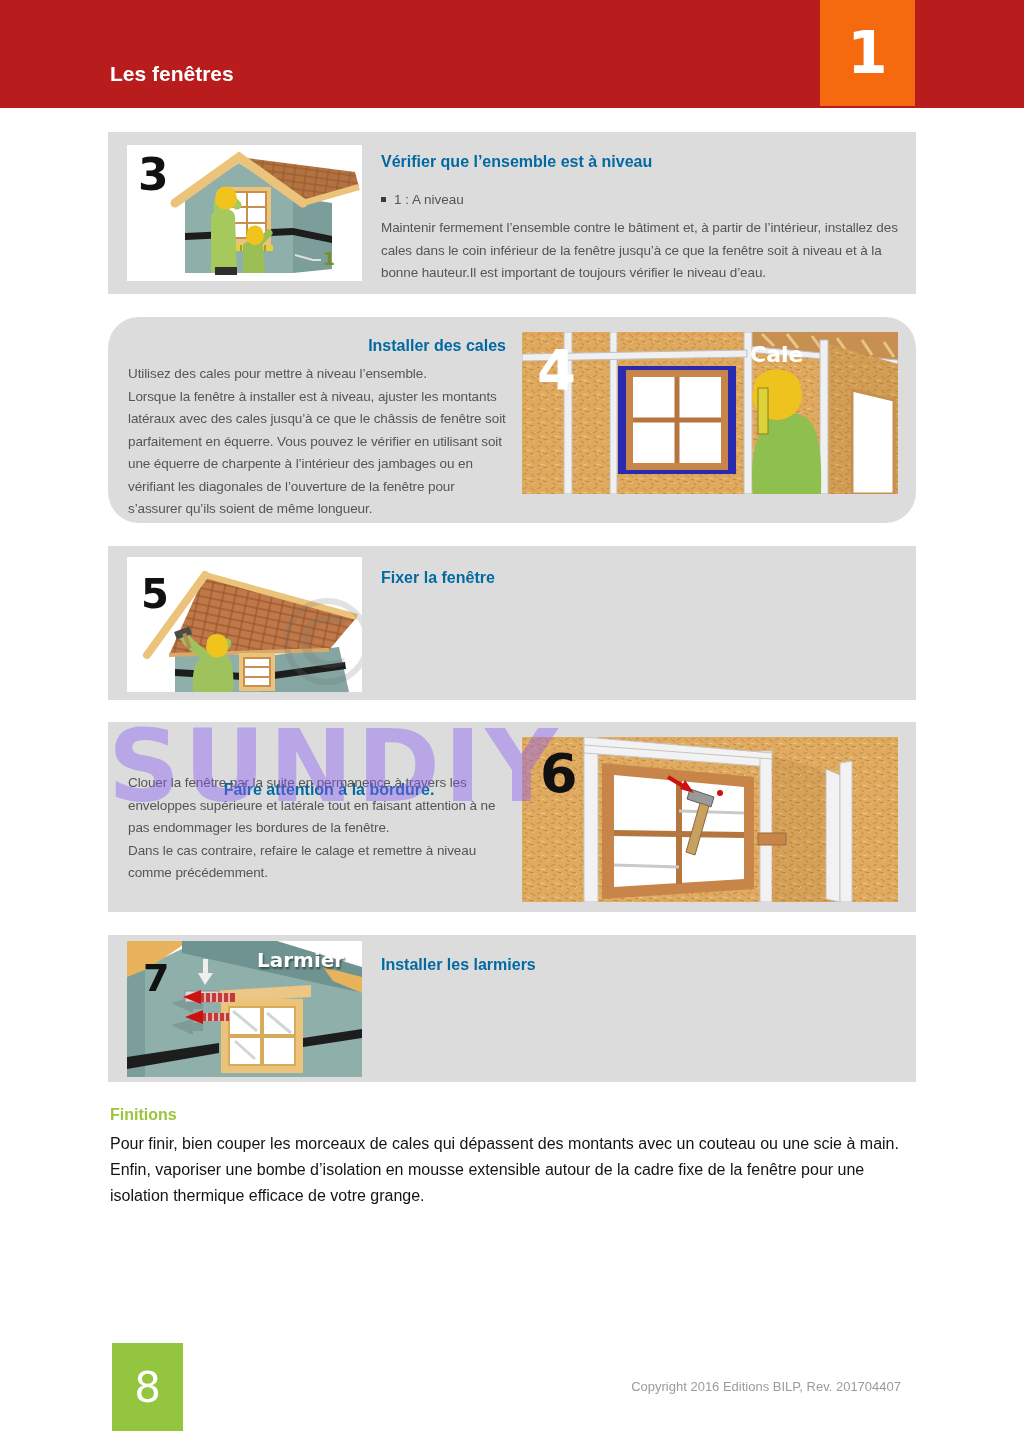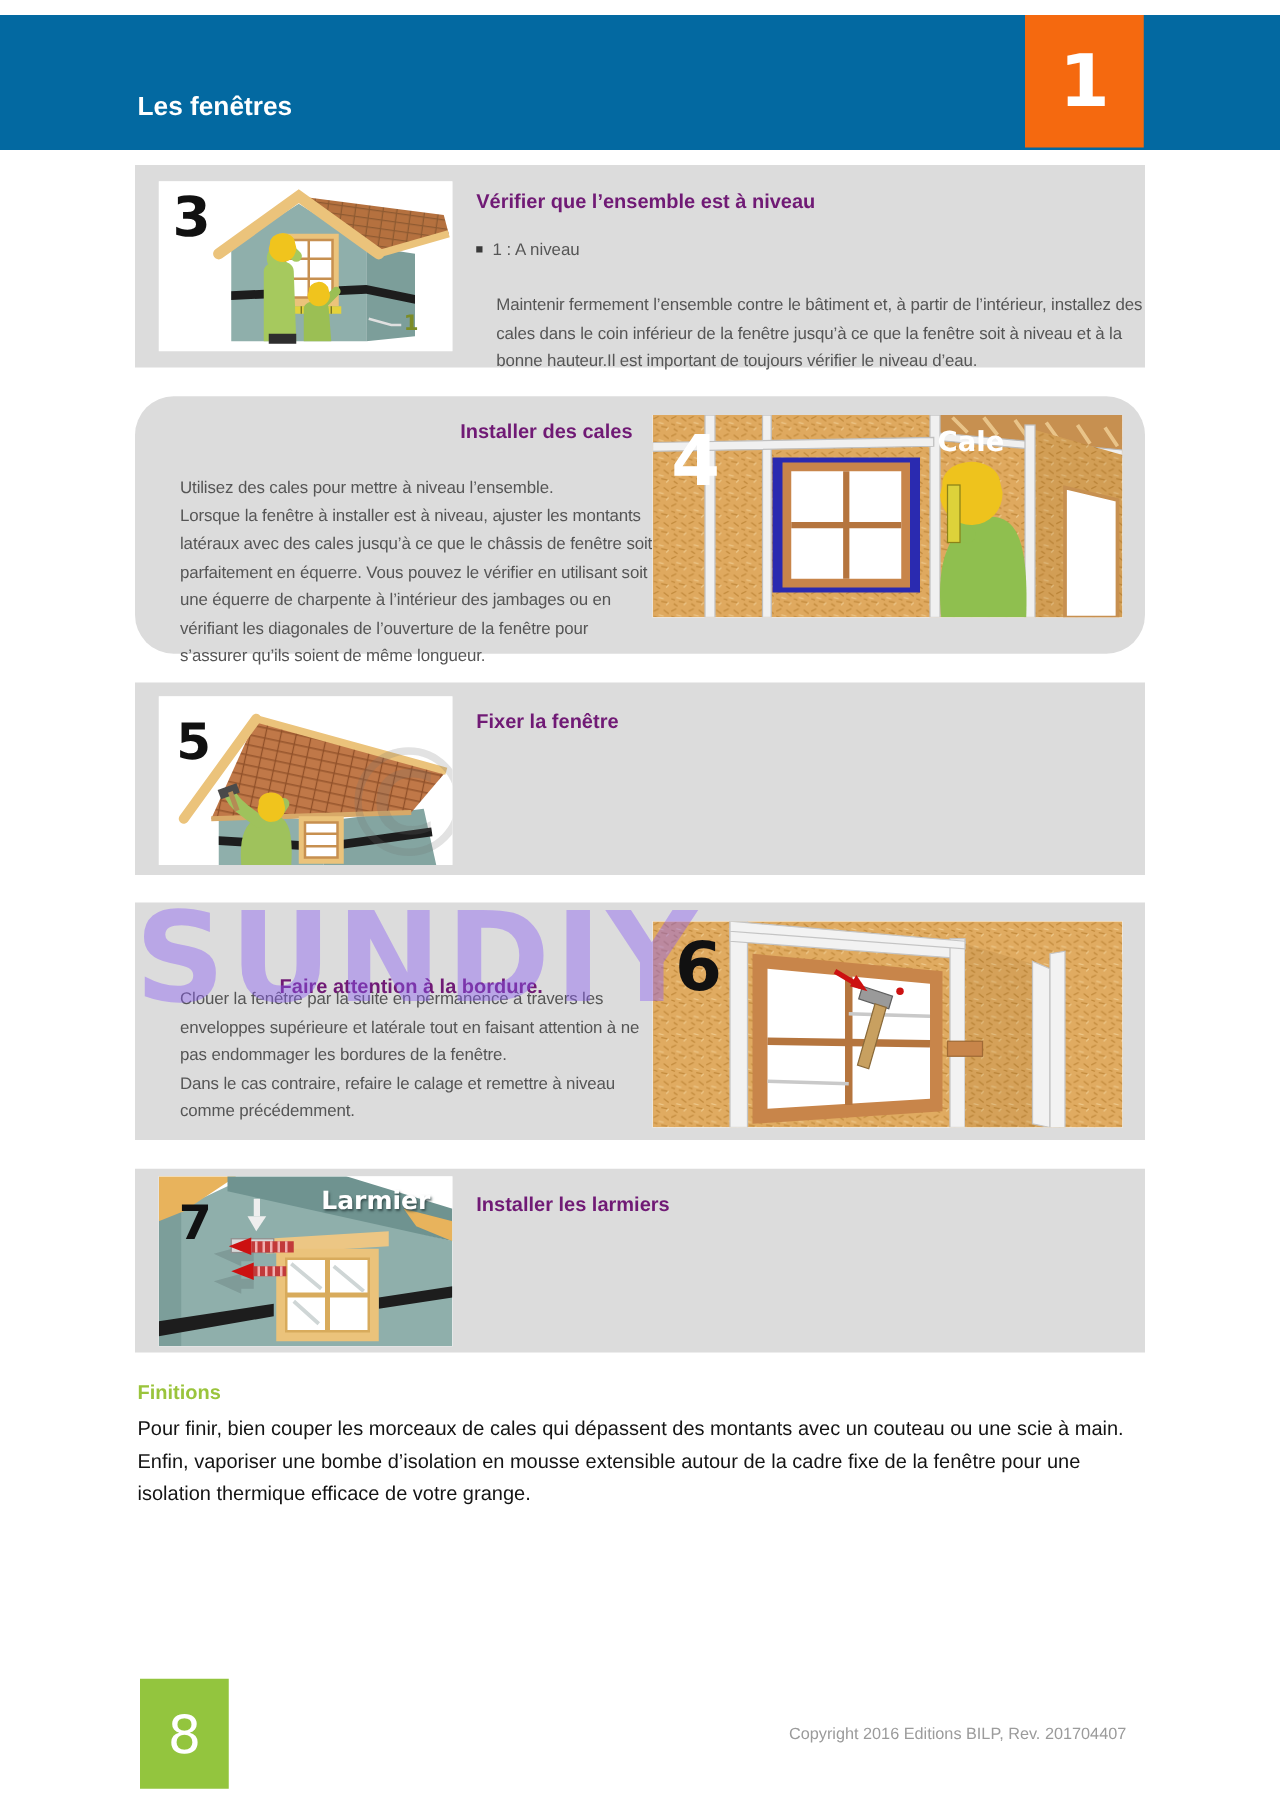--- a/index.html
+++ b/index.html
@@ -1,43 +1,43 @@
 <!DOCTYPE html>
 <html><head>
 <meta charset="utf-8">
 <style>
   html,body{margin:0;padding:0;}
   body{
     width:1024px;height:1436px;position:relative;background:#ffffff;
     font-family:"Liberation Sans", sans-serif;overflow:hidden;
   }
   
-  .header{position:absolute;left:0;top:12px;width:1024px;height:108px;background:#0369a1;}
+  .header{position:absolute;left:0;top:0;width:1024px;height:108px;background:#b91c1c;}
   .header h1{
     position:absolute;left:110px;top:62px;margin:0;font-size:21px;font-weight:bold;color:#ffffff;
   }
   .chapter-box{
     position:absolute;left:820px;top:0;width:95px;height:106px;background:#f5690f;
     display:flex;align-items:center;justify-content:center;
   }
   .chapter-box span{color:#fff;font-size:58px;font-weight:800;font-family:"DejaVu Sans",sans-serif;}
   
   .sec{position:absolute;left:108px;width:808px;background:#dcdcdc;}
   .fig{position:absolute;background:#ffffff;overflow:hidden;}
   .fig svg{position:absolute;left:0;top:0;}
   .fig-num{
     position:absolute;font-family:"DejaVu Sans",sans-serif;font-weight:800;color:#111;
     line-height:1;
   }
   .fig-num.white{color:#fff;}
   .sec h2{
-    position:absolute;margin:0;font-size:16px;font-weight:bold;color:#701a75;
+    position:absolute;margin:0;font-size:16px;font-weight:bold;color:#0369a1;
   }
   .sec p{
-    position:absolute;margin:16px;font-size:13.5px;line-height:22.5px;color:#555555;
+    position:absolute;margin:0;font-size:13.5px;line-height:22.5px;color:#555555;
     white-space:pre-line;letter-spacing:-0.1px;
   }
   .bullet{position:absolute;font-size:13.5px;color:#555555;}
   .bullet .sq{
     display:inline-block;width:5px;height:5px;background:#3a3a3a;margin-right:8px;vertical-align:2px;
   }
   .callout-1{
     position:absolute;font-size:17px;font-weight:800;color:#7c8c28;font-family:"DejaVu Sans",sans-serif;
   }
   .cale-label,.larmier-label{

